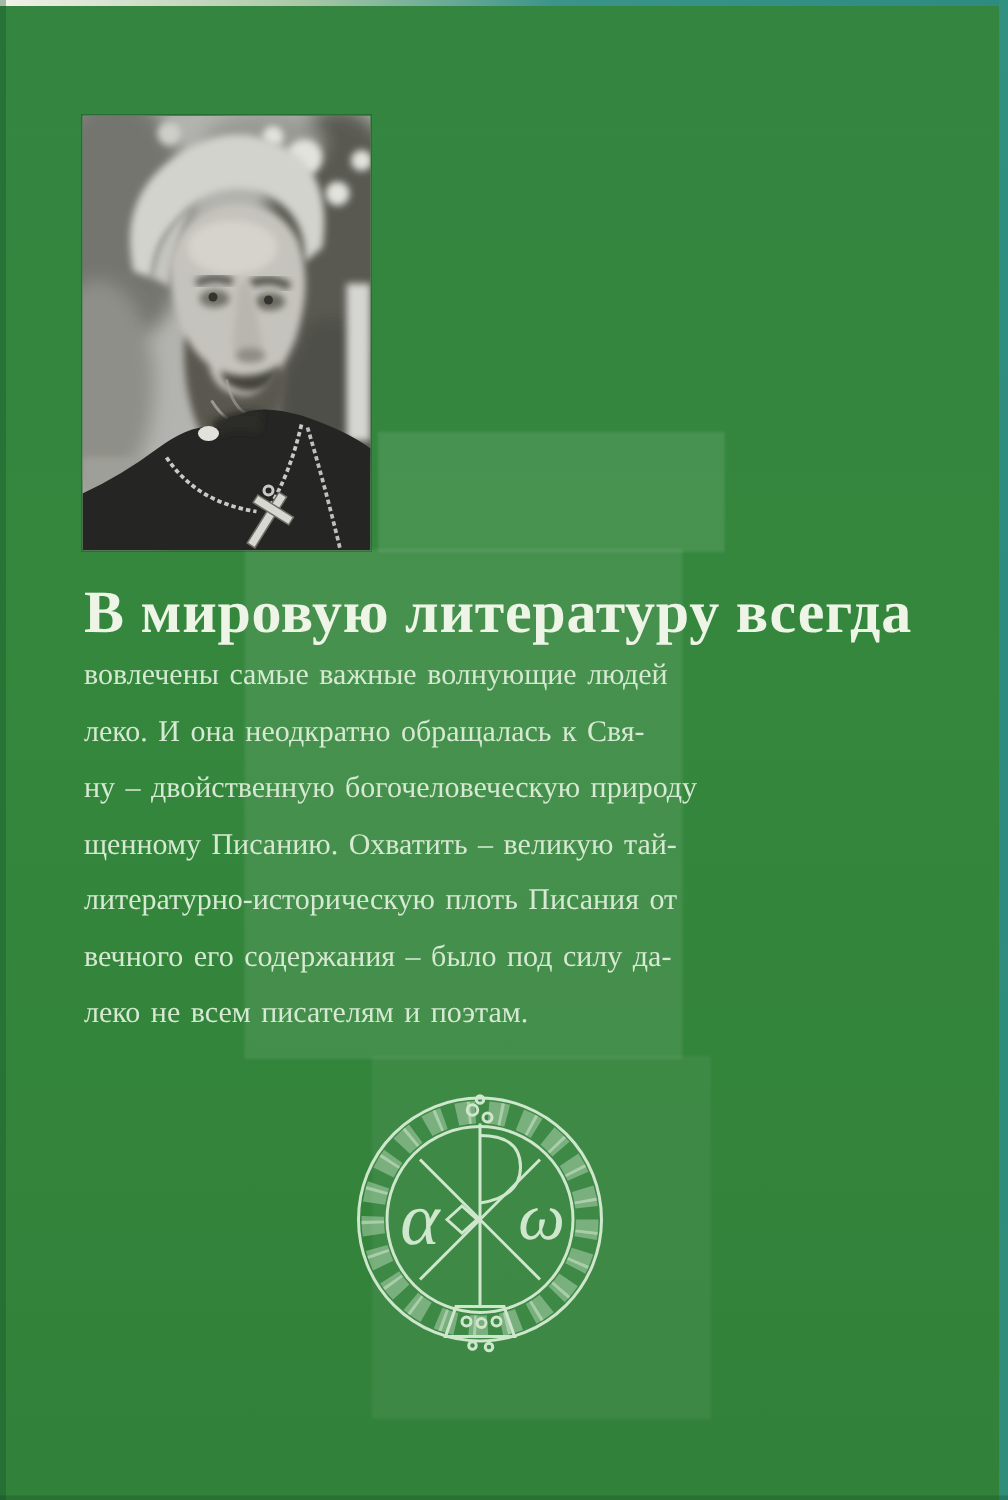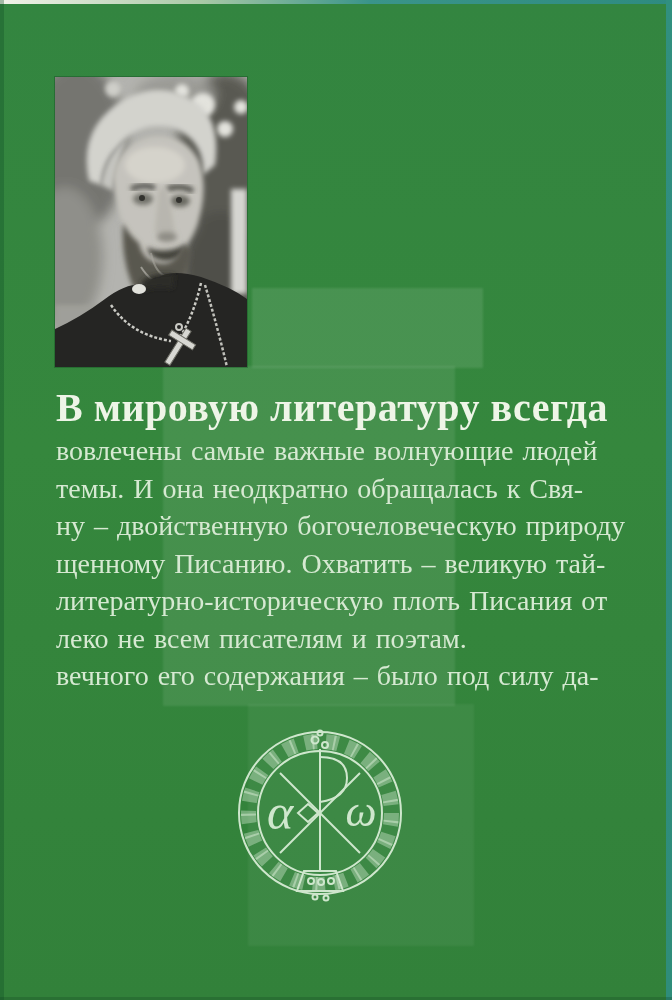--- a/index.html
+++ b/index.html
@@ -26,21 +26,21 @@
   .photo { position:absolute; left:55px; top:77px; width:192px; height:290px;
     box-shadow:0 0 0 1px rgba(0,40,15,0.25); }
   .photo svg { display:block; }
 
   .annotation { position:absolute; left:56px; top:384px; width:580px; }
   .title-line {
     font-weight:bold; font-size:40px; line-height:48px;
     color:#eef5e7; letter-spacing:0.5px; white-space:nowrap;
   }
   .body-line {
-    font-size:28px; line-height:37.5px;
+    font-size:20px; line-height:37.5px;
     color:#d6e9d2; word-spacing:2px; white-space:nowrap;
   }
 
   .emblem { position:absolute; left:230px; top:723px; width:180px; height:180px; opacity:0.92; }
 </style>
 </head>
 <body>
 
 <div class="cover">
 
@@ -116,26 +116,26 @@
           <rect x="110" y="259" width="28" height="6"></rect>
         </g>
       </g>
       <rect width="192" height="290" fill="#9a9a94" opacity="0.05"></rect>
     </svg>
   </div>
 
   <div class="annotation">
     <div class="title-line">В мировую литературу всегда</div>
     <div class="body-line">вовлечены самые важные волнующие людей</div>
-    <div class="body-line">темы. И она неодкратно обращалась к Свя-</div>
+    <div class="body-line">леко. И она неодкратно обращалась к Свя-</div>
     <div class="body-line">ну – двойственную богочеловеческую природу</div>
     <div class="body-line">щенному Писанию. Охватить – великую тай-</div>
     <div class="body-line">литературно-историческую плоть Писания от</div>
+    <div class="body-line">вечного его содержания – было под силу да-</div>
     <div class="body-line">леко не всем писателям и поэтам.</div>
-    <div class="body-line">вечного его содержания – было под силу да-</div>
   </div>
 
   <svg class="emblem" viewBox="0 0 180 180">
     <g fill="none" stroke="#dcefd9" stroke-width="2">
 
       <g>
         <circle cx="90" cy="90" r="81"></circle>
         <circle cx="90" cy="90" r="62"></circle>
         <circle cx="90" cy="90" r="71.5" stroke-width="15" stroke-dasharray="12.5 8.9" opacity="0.42"></circle>
         <circle cx="90" cy="90" r="71.5" stroke-width="15" stroke-dasharray="2 19.4" opacity="0.55" transform="rotate(6 90 90)"></circle>

